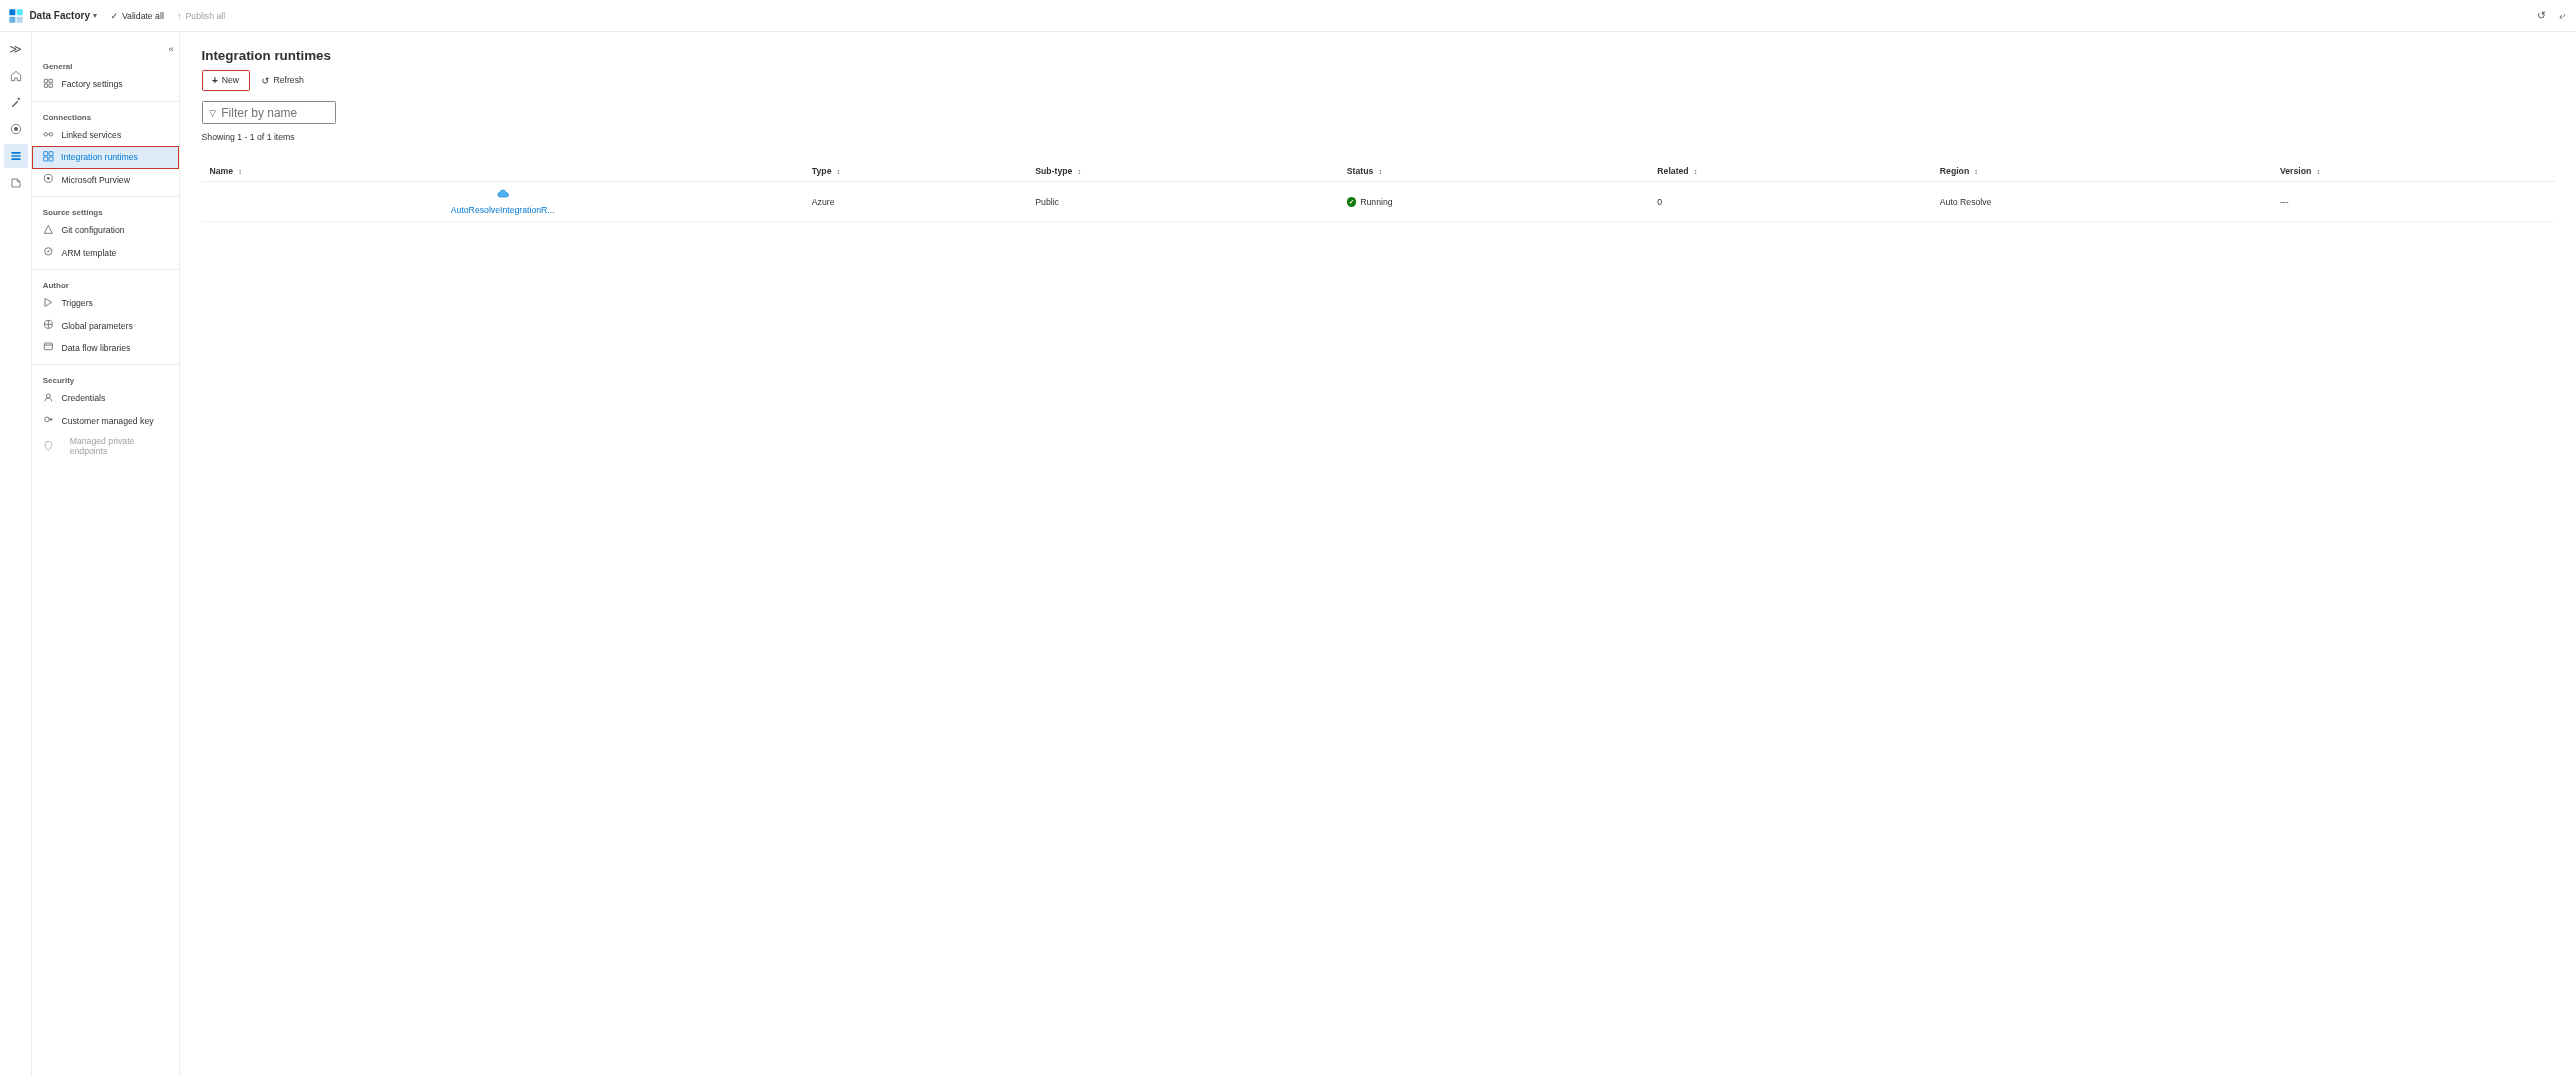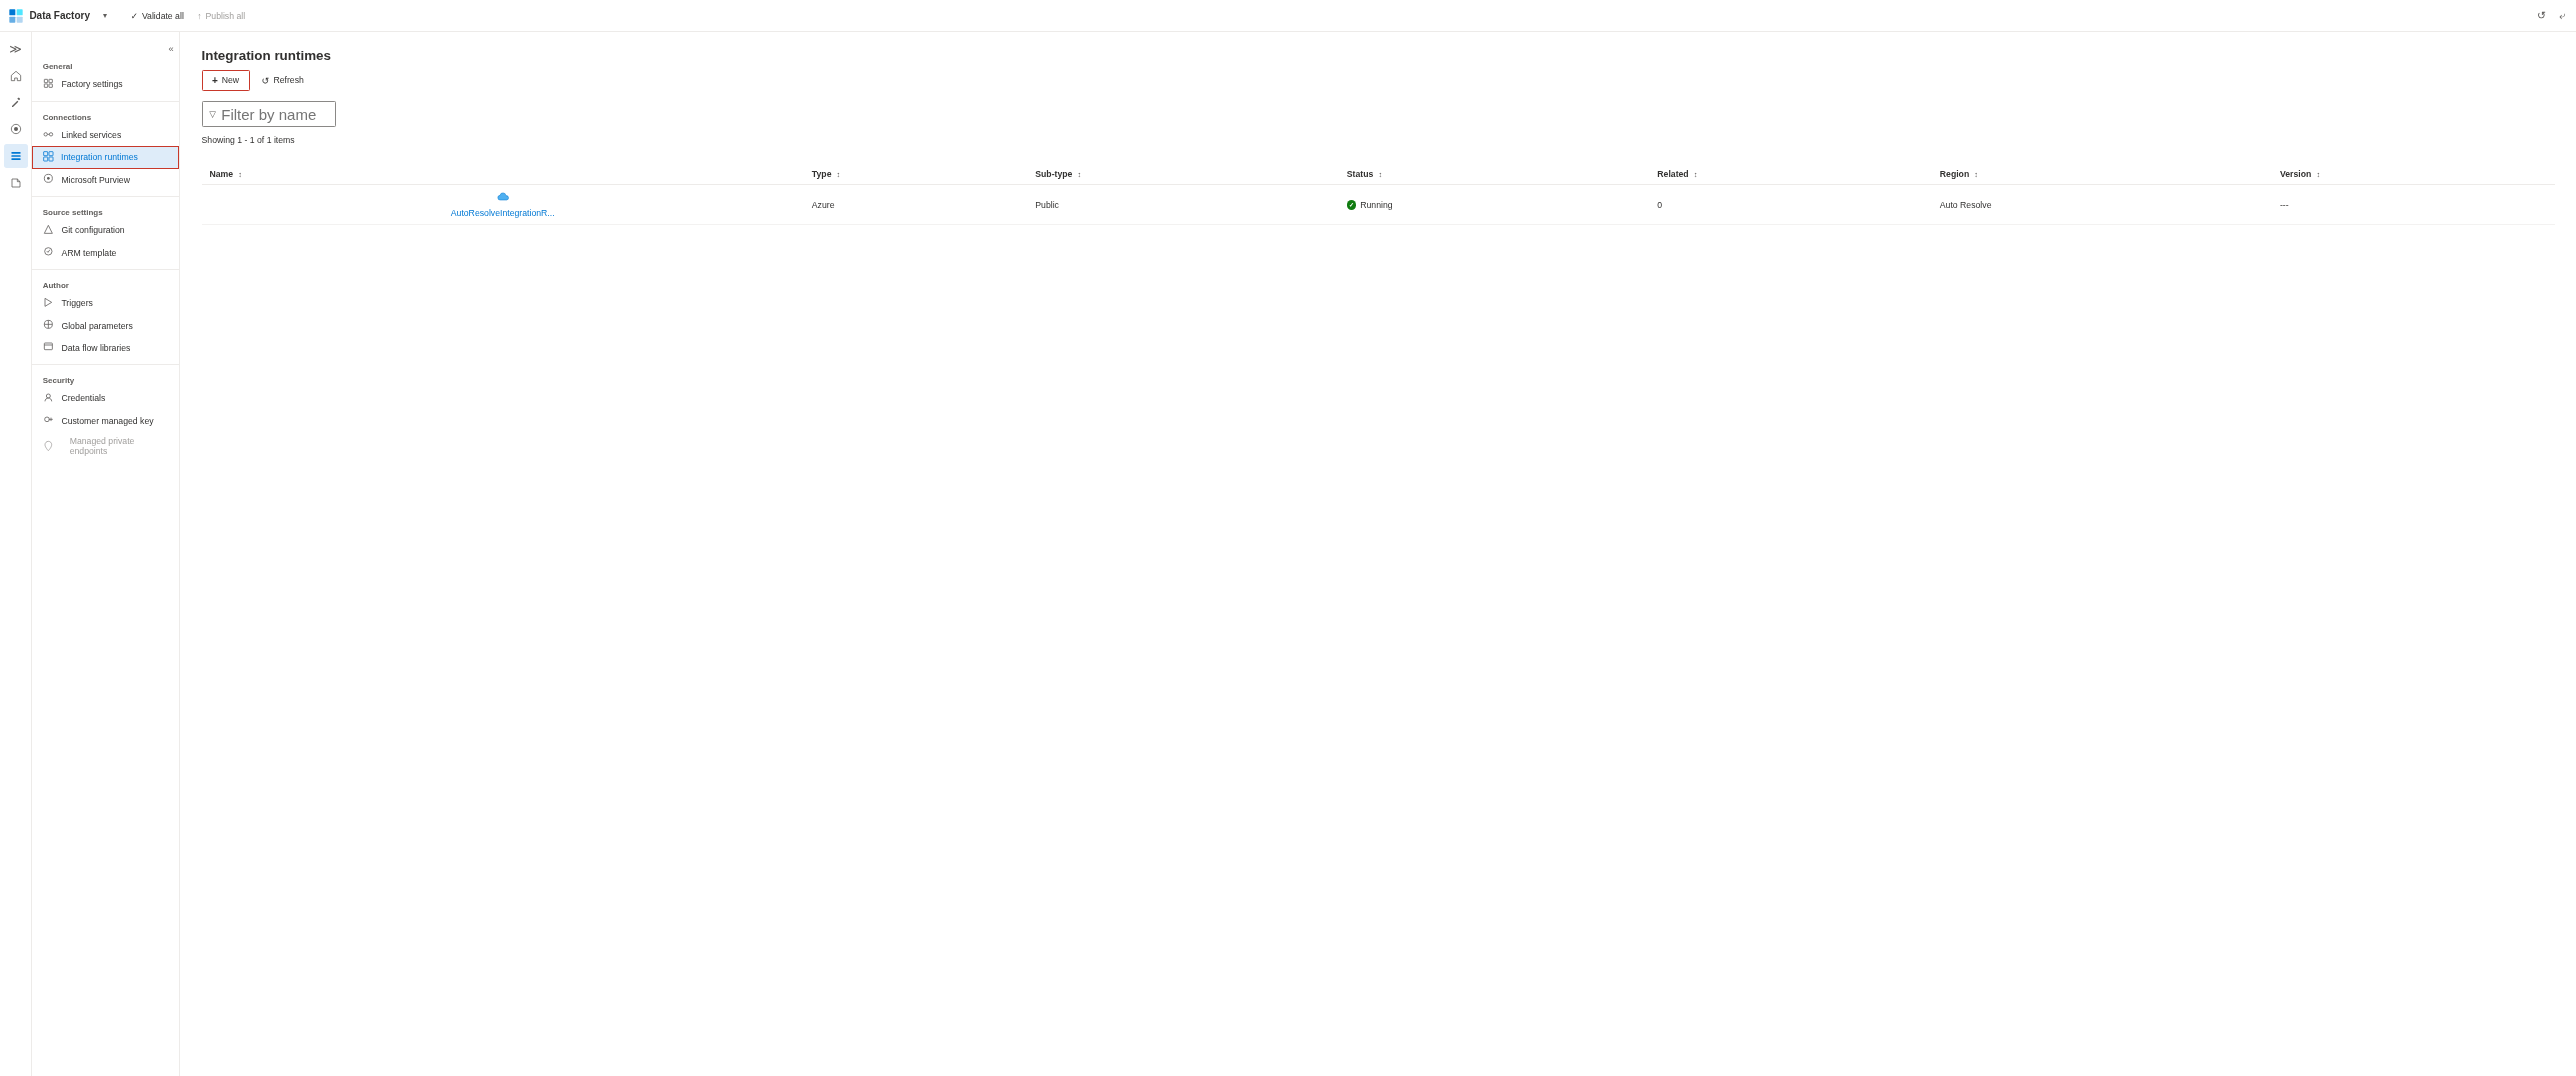--- a/index.html
+++ b/index.html
@@ -4,21 +4,21 @@
   <style>
     * { box-sizing: border-box; margin: 0; padding: 0; }
     body { font-family: 'Segoe UI', sans-serif; font-size: 9.4px; background: #fff; color: #323130; display: flex; flex-direction: column; height: 100vh; overflow: hidden; }
 
     
     .topbar {
       display: flex; align-items: center; height: 32px; background: #fff;
       border-bottom: 0.7px solid #edebe9; padding: 0 8px; gap: 10.7px;
       flex-shrink: 0;
     }
-    .topbar-left { display: flex; align-items: center; gap: 13px; }
+    .topbar-left { display: flex; align-items: center; gap: 3px; }
     .topbar-brand { display: flex; align-items: center; gap: 5.4px; font-weight: 600; font-size: 10px; color: #323130; }
     .topbar-brand-icon { width: 16px; height: 16px; }
     .topbar-chevron { font-size: 8px; color: #605e5c; cursor: pointer; }
     .topbar-actions { display: flex; align-items: center; gap: 13.4px; margin-left: 10.7px; }
     .topbar-action { display: flex; align-items: center; gap: 4px; color: #323130; font-size: 8.7px; cursor: pointer; }
     .topbar-action.disabled { color: #a19f9d; cursor: not-allowed; }
     .topbar-right { margin-left: auto; display: flex; align-items: center; gap: 8px; }
     .topbar-icon-btn { background: none; border: none; cursor: pointer; color: #605e5c; font-size: 10.7px; padding: 2.7px; }
 
     
@@ -83,21 +83,21 @@
     }
 
     
     .filter-bar { margin-bottom: 8px; }
     .filter-input-wrapper {
       display: flex; align-items: center; gap: 5.4px;
       border: 0.7px solid #8a8886; border-radius: 1.3px;
       padding: 3.4px 6.7px; width: 134px; background: #fff;
     }
     .filter-input {
-      border: none; outline: none; font-size: 15px; color: #323130;
+      border: none; outline: none; font-size: 12px; color: #323130;
       background: transparent; width: 100%;
     }
     .filter-icon { color: #605e5c; font-size: 8.7px; }
 
     
     .items-count { font-size: 8.7px; color: #323130; margin-bottom: 18px; }
 
     
     .data-table { width: 100%; border-collapse: collapse; }
     .data-table th {

